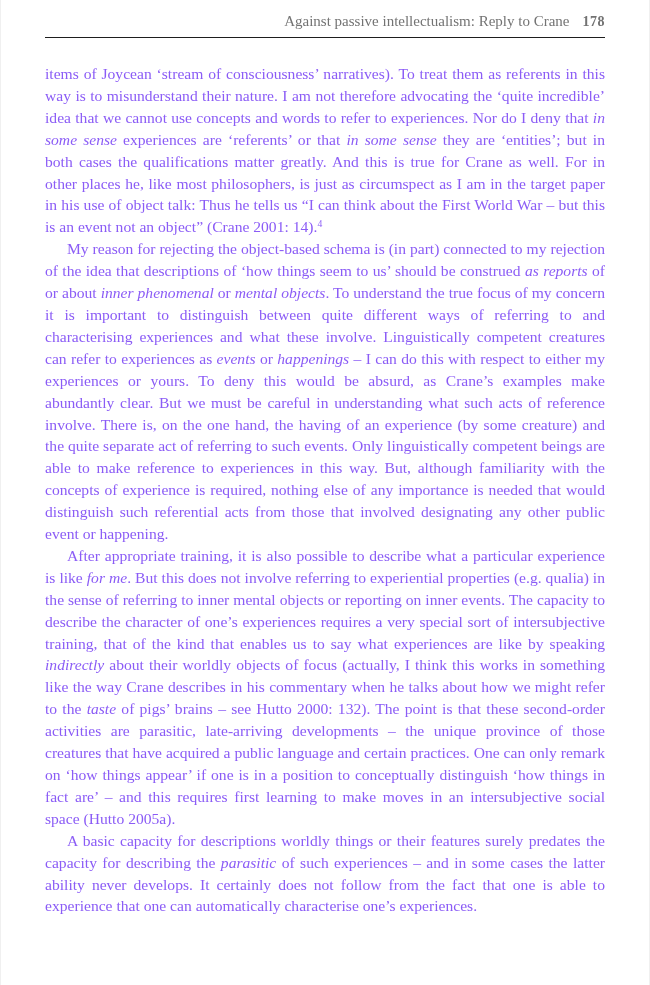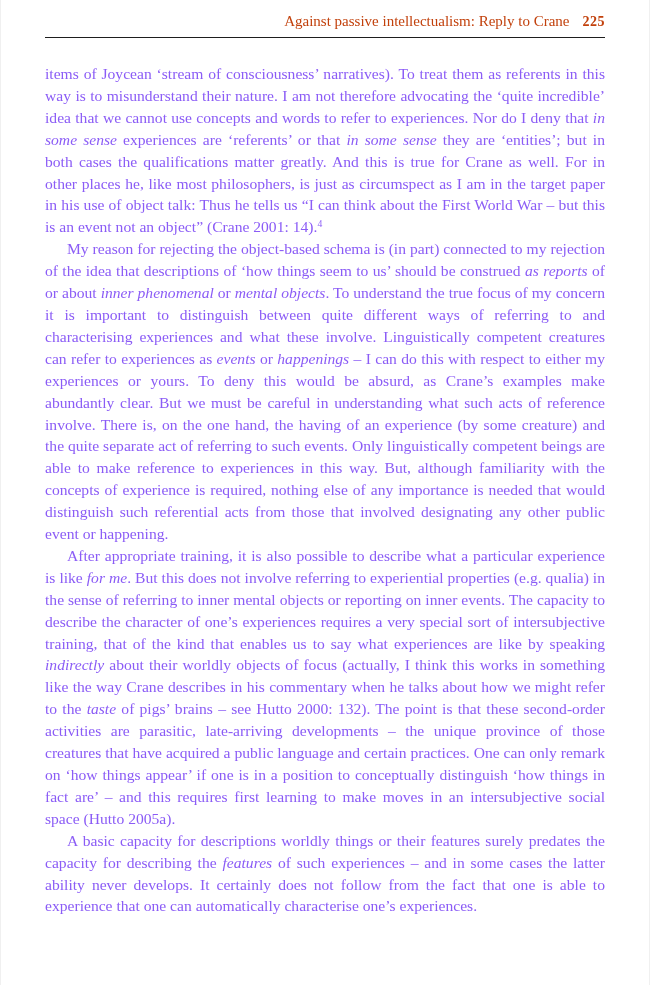--- a/index.html
+++ b/index.html
@@ -20,21 +20,21 @@
     overflow: hidden;
   }
   .running-head {
     margin: 0 44px;
     padding-top: 13px;
     display: flex;
     justify-content: flex-end;
     align-items: baseline;
     font-size: 15px;
     line-height: 16px;
-    color: #c2410c;
+    color: #737373;
     white-space: nowrap;
   }
   .running-head .page-num {
     margin-left: 13px;
     font-weight: bold;
     font-size: 14px;
     letter-spacing: 0.5px;
   }
   .head-rule {
     margin: 7px 44px 0 44px;
@@ -58,22 +58,22 @@
     position: relative;
     top: -0.55em;
   }
 </style>
 </head>
 <body>
 
 <div class="page">
   <div class="running-head">
     <span>Against passive intellectualism: Reply to Crane</span>
-    <span class="page-num">225</span>
+    <span class="page-num">178</span>
   </div>
   <div class="head-rule"></div>
   <div class="body-text">
       <p><span>items of Joycean ‘stream of consciousness’ narratives). To treat them as referents in this way is to misunderstand their nature. I am not therefore advocating the ‘quite incredible’ idea that we cannot use concepts and words to refer to experiences. Nor do I deny that </span><em>in some sense</em><span> experiences are ‘referents’ or that </span><em>in some sense</em><span> they are ‘entities’; but in both cases the qualifications matter greatly. And this is true for Crane as well. For in other places he, like most philosophers, is just as circumspect as I am in the target paper in his use of object talk: Thus he tells us “I can think about the First World War – but this is an event not an object” (Crane 2001: 14).</span><sup>4</sup></p>
       <p class="indent"><span>My reason for rejecting the object-based schema is (in part) connected to my rejection of the idea that descriptions of ‘how things seem to us’ should be construed </span><em>as reports</em><span> of or about </span><em>inner phenomenal</em><span> or </span><em>mental objects</em><span>. To understand the true focus of my concern it is important to distinguish between quite different ways of referring to and characterising experiences and what these involve. Linguistically competent creatures can refer to experiences as </span><em>events</em><span> or </span><em>happenings</em><span> – I can do this with respect to either my experiences or yours. To deny this would be absurd, as Crane’s examples make abundantly clear. But we must be careful in understanding what such acts of reference involve. There is, on the one hand, the having of an experience (by some creature) and the quite separate act of referring to such events. Only linguistically competent beings are able to make reference to experiences in this way. But, although familiarity with the concepts of experience is required, nothing else of any importance is needed that would distinguish such referential acts from those that involved designating any other public event or happening.</span></p>
       <p class="indent"><span>After appropriate training, it is also possible to describe what a particular experience is like </span><em>for me</em><span>. But this does not involve referring to experiential properties (e.g. qualia) in the sense of referring to inner mental objects or reporting on inner events. The capacity to describe the character of one’s experiences requires a very special sort of intersubjective training, that of the kind that enables us to say what experiences are like by speaking </span><em>indirectly</em><span> about their worldly objects of focus (actually, I think this works in something like the way Crane describes in his commentary when he talks about how we might refer to the </span><em>taste</em><span> of pigs’ brains – see Hutto 2000: 132). The point is that these second-order activities are parasitic, late-arriving developments – the unique province of those creatures that have acquired a public language and certain practices. One can only remark on ‘how things appear’ if one is in a position to conceptually distinguish ‘how things in fact are’ – and this requires first learning to make moves in an intersubjective social space (Hutto 2005a).</span></p>
-      <p class="indent"><span>A basic capacity for descriptions worldly things or their features surely predates the capacity for describing the </span><em>features</em><span> of such experiences – and in some cases the latter ability never develops. It certainly does not follow from the fact that one is able to experience that one can automatically characterise one’s experiences.</span></p>
+      <p class="indent"><span>A basic capacity for descriptions worldly things or their features surely predates the capacity for describing the </span><em>parasitic</em><span> of such experiences – and in some cases the latter ability never develops. It certainly does not follow from the fact that one is able to experience that one can automatically characterise one’s experiences.</span></p>
     </div>
 </div>
 
 </body></html>

